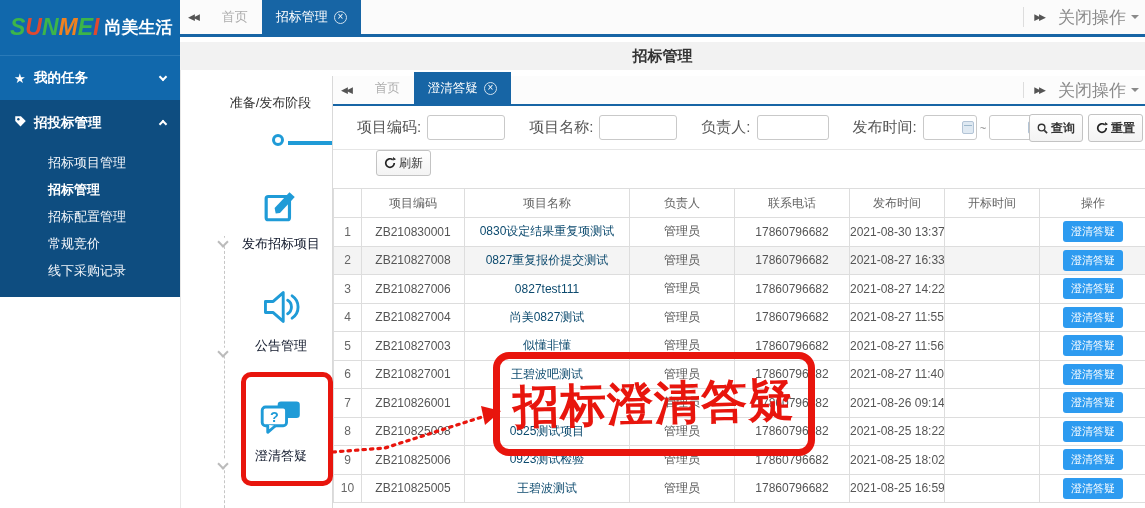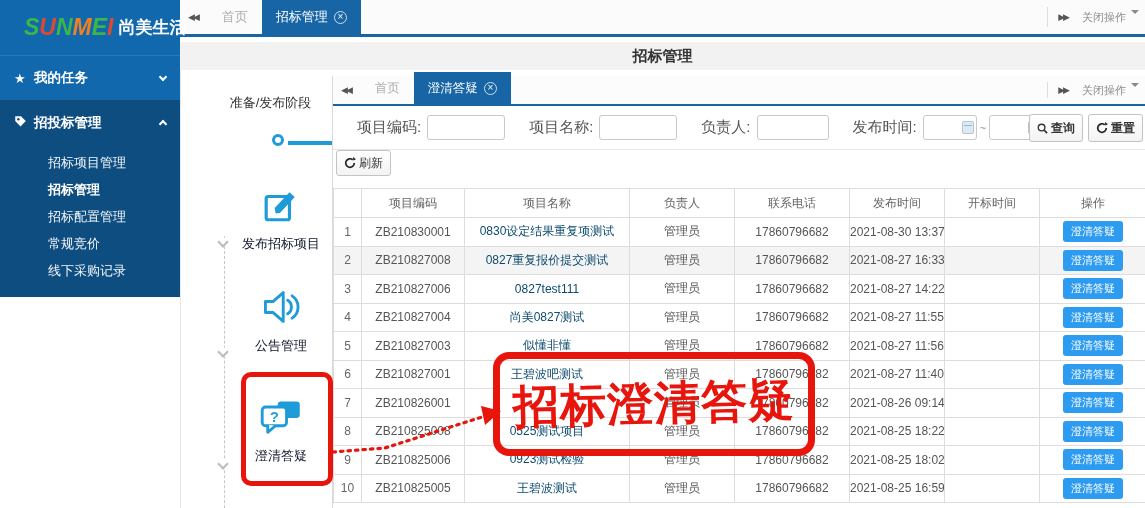--- a/index.html
+++ b/index.html
@@ -2,21 +2,21 @@
 <html><head>
 <meta charset="utf-8">
 <style>
   * { margin:0; padding:0; box-sizing:border-box; }
   html,body { width:1145px; height:508px; overflow:hidden; background:#fff;
     font-family:"Liberation Sans","DejaVu Sans",sans-serif; }
   body { position:relative; font-size:12px; color:#555; }
 
   
   .sidebar { position:absolute; left:0; top:0; width:180px; height:297px; background:#0e4d80; z-index:10; }
-  .logo { height:55px; background:#1168ac; display:flex; align-items:center; padding-left:24px;text-align:right; }
+  .logo { height:55px; background:#1168ac; display:flex; align-items:center; padding-left:10px;text-align:right; }
   .logo-en { font-style:italic; font-weight:bold; font-size:23px; letter-spacing:0px; white-space:nowrap; }
   .logo-cn { color:#fff; font-weight:bold; font-size:17px; margin-left:5px; white-space:nowrap; }
   .menu-item { display:flex; align-items:center; padding:0 14px; color:#fff; cursor:pointer; }
   .menu-parent { height:45px; font-size:13.5px; font-weight:bold; }
   .menu-parent.bright { background:#1168ac; border-top:1px solid #2a7ab8; }
   .menu-parent .mi-icon { width:20px; text-align:left; font-size:13px; }
   .menu-parent .mi-label { flex:1; }
   .chev { display:inline-block; width:6px; height:6px; border-right:2px solid #fff; border-bottom:2px solid #fff; }
   .chev.down { transform:rotate(45deg); margin-top:-3px; }
   .chev.up   { transform:rotate(-135deg); margin-top:3px; }
@@ -33,21 +33,21 @@
   .tabbar.inner { height:30px; border-bottom-width:2px; background:#fcfcfc; }
   .tab-collapse { align-self:center; padding:0 10px 0 8px; color:#555; font-size:9px; letter-spacing:-2px; cursor:pointer; }
   .tab { padding:16px 14px; font-size:13px; color:#adadad; cursor:pointer; display:flex; align-items:center; height:100%; }
   .tabbar.outer .tab { line-height:34px; }
   .tabbar.inner .tab { line-height:28px; font-size:12.5px; }
   .tab.active { background:#1765a5; color:#fff; }
   .tab-close { display:inline-flex; align-items:center; justify-content:center; width:13px; height:13px; border:1px solid #cfe0ee; border-radius:50%; font-size:10px; line-height:1; color:#fff; margin-left:6px; cursor:pointer; }
   .bar-right { position:absolute; right:6px; top:0; height:100%; display:flex; align-items:center; }
   .bar-divider { width:1px; height:60%; background:#ddd; margin-right:10px; }
   .fast-forward { color:#555; font-size:9px; letter-spacing:-2px; margin-right:14px; cursor:pointer; }
-  .close-ops { color:#8a8a8a; font-size:11px; cursor:pointer; display:flex; align-items:flex-start; }
+  .close-ops { color:#8a8a8a; font-size:17px; cursor:pointer; display:flex; align-items:center; }
   .caret-down { width:0; height:0; border-left:4px solid transparent; border-right:4px solid transparent; border-top:4px solid #8a8a8a; margin-left:5px; }
 
   
   .title-bar { position:absolute; left:0; top:42px; width:965px; height:28px; background:#f2f2f2;
     text-align:center; line-height:28px; font-size:15px; font-weight:bold; color:#333; }
 
   
   .stage-panel { position:absolute; left:0; top:70px; width:152px; height:438px; background:#fff; border-left:1px solid #e8e8e8; }
   .stage-title { position:absolute; left:0; top:24px; width:100%; text-align:center; padding-left:28px; font-size:13px; color:#333; white-space:nowrap; }
   .stage-node { position:absolute; left:91px; top:64px; width:12px; height:12px; border:3px solid #1f9bd7; border-radius:50%; background:#fff; }
@@ -66,21 +66,21 @@
   .search-bar { position:relative; height:44px; border-bottom:1px solid #e6e6e6; display:flex; align-items:center; padding-left:24px; }
   .sfield { display:flex; align-items:center; margin-right:24px; }
   .sfield label { font-size:15px; color:#555; margin-right:6px; white-space:nowrap; }
   .sfield input { width:78px; height:25px; border:1px solid #c9c9c9; border-radius:3px; padding:0 4px; font-size:12px; outline:none; }
   .sfield input.date { width:54px; padding-right:15px; }
   .date-wrap { position:relative; display:inline-block; }
   .cal-icon { position:absolute; right:3px; top:6px; width:12px; height:13px; background:#dfe9f2; border:1px solid #b3c4d6; border-radius:2px; }
   .cal-icon::before { content:""; position:absolute; left:1px; right:1px; top:3px; height:1px; background:#9db8cc; }
   .range-sep { margin:0 3px; color:#888; font-size:11px; }
   .search-btns { position:absolute; right:2px; top:8px; display:flex; }
-  .btn { display:inline-flex; align-items:center; justify-content:center; height:28px; border:1px solid #c3c3c3; border-radius:3px; background:linear-gradient(#fff,#f3f3f3); color:#333; font-size:12px; font-weight:bold; cursor:pointer; padding:0 7px; }
+  .btn { display:inline-flex; align-items:center; justify-content:center; height:28px; border:1px solid #c3c3c3; border-radius:3px; background:linear-gradient(#fff,#f3f3f3); color:#333; font-size:12px; font-weight:bold; cursor:pointer; padding:0 7px;margin-left:40px; }
   .btn + .btn { margin-left:5px; }
   .btn svg { margin-right:3px; }
 
   
   .toolbar { height:38px; display:flex; align-items:flex-start; padding-left:3px; }
   .btn.refresh { height:26px; font-weight:normal; }
 
   
   table.grid { width:813px; border-collapse:collapse; table-layout:fixed; }
   .grid th, .grid td { border:1px solid #ddd; text-align:center; font-weight:normal; overflow:hidden; white-space:nowrap; }

